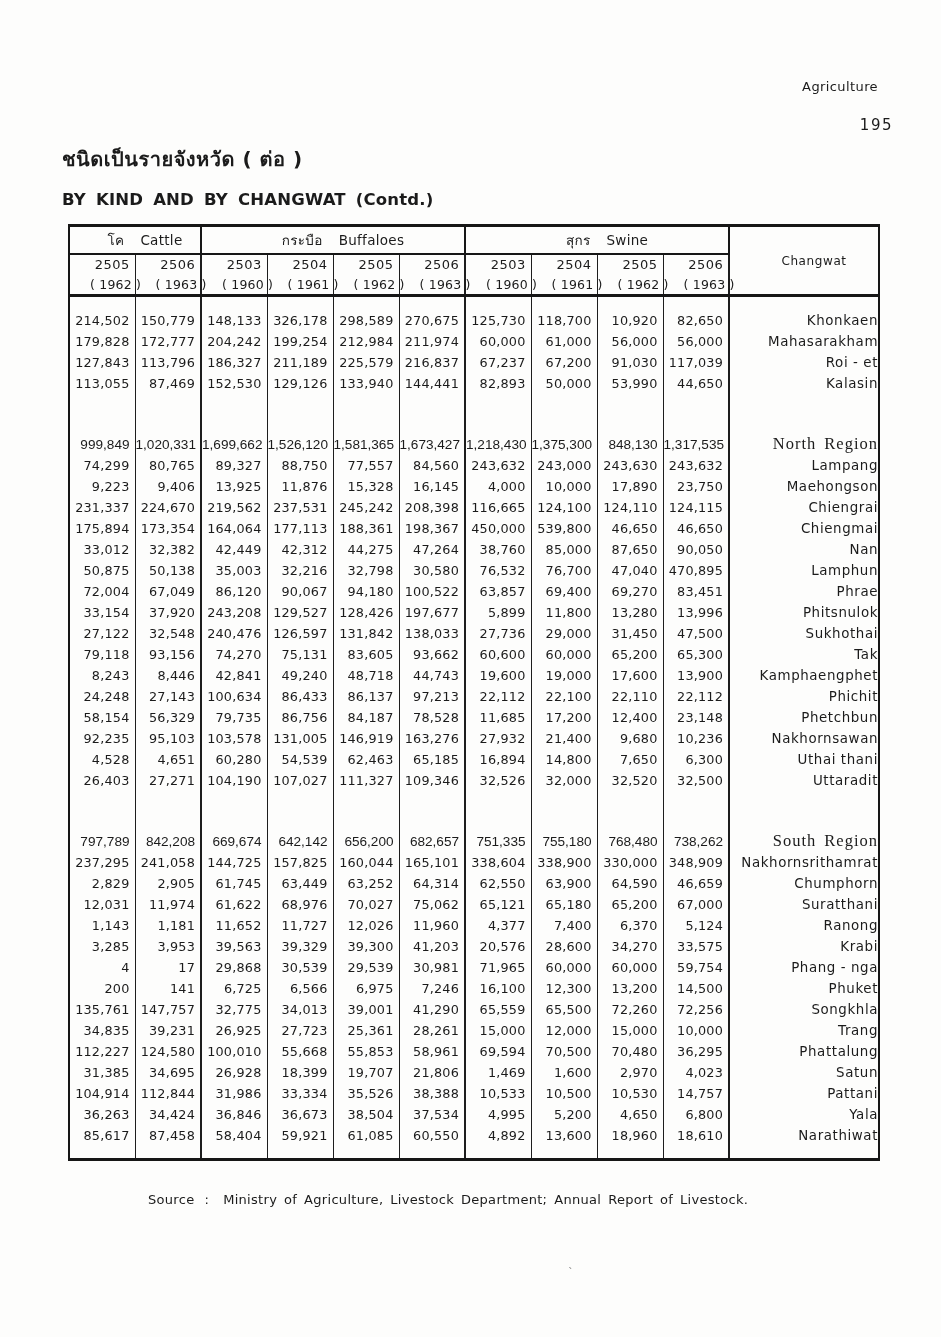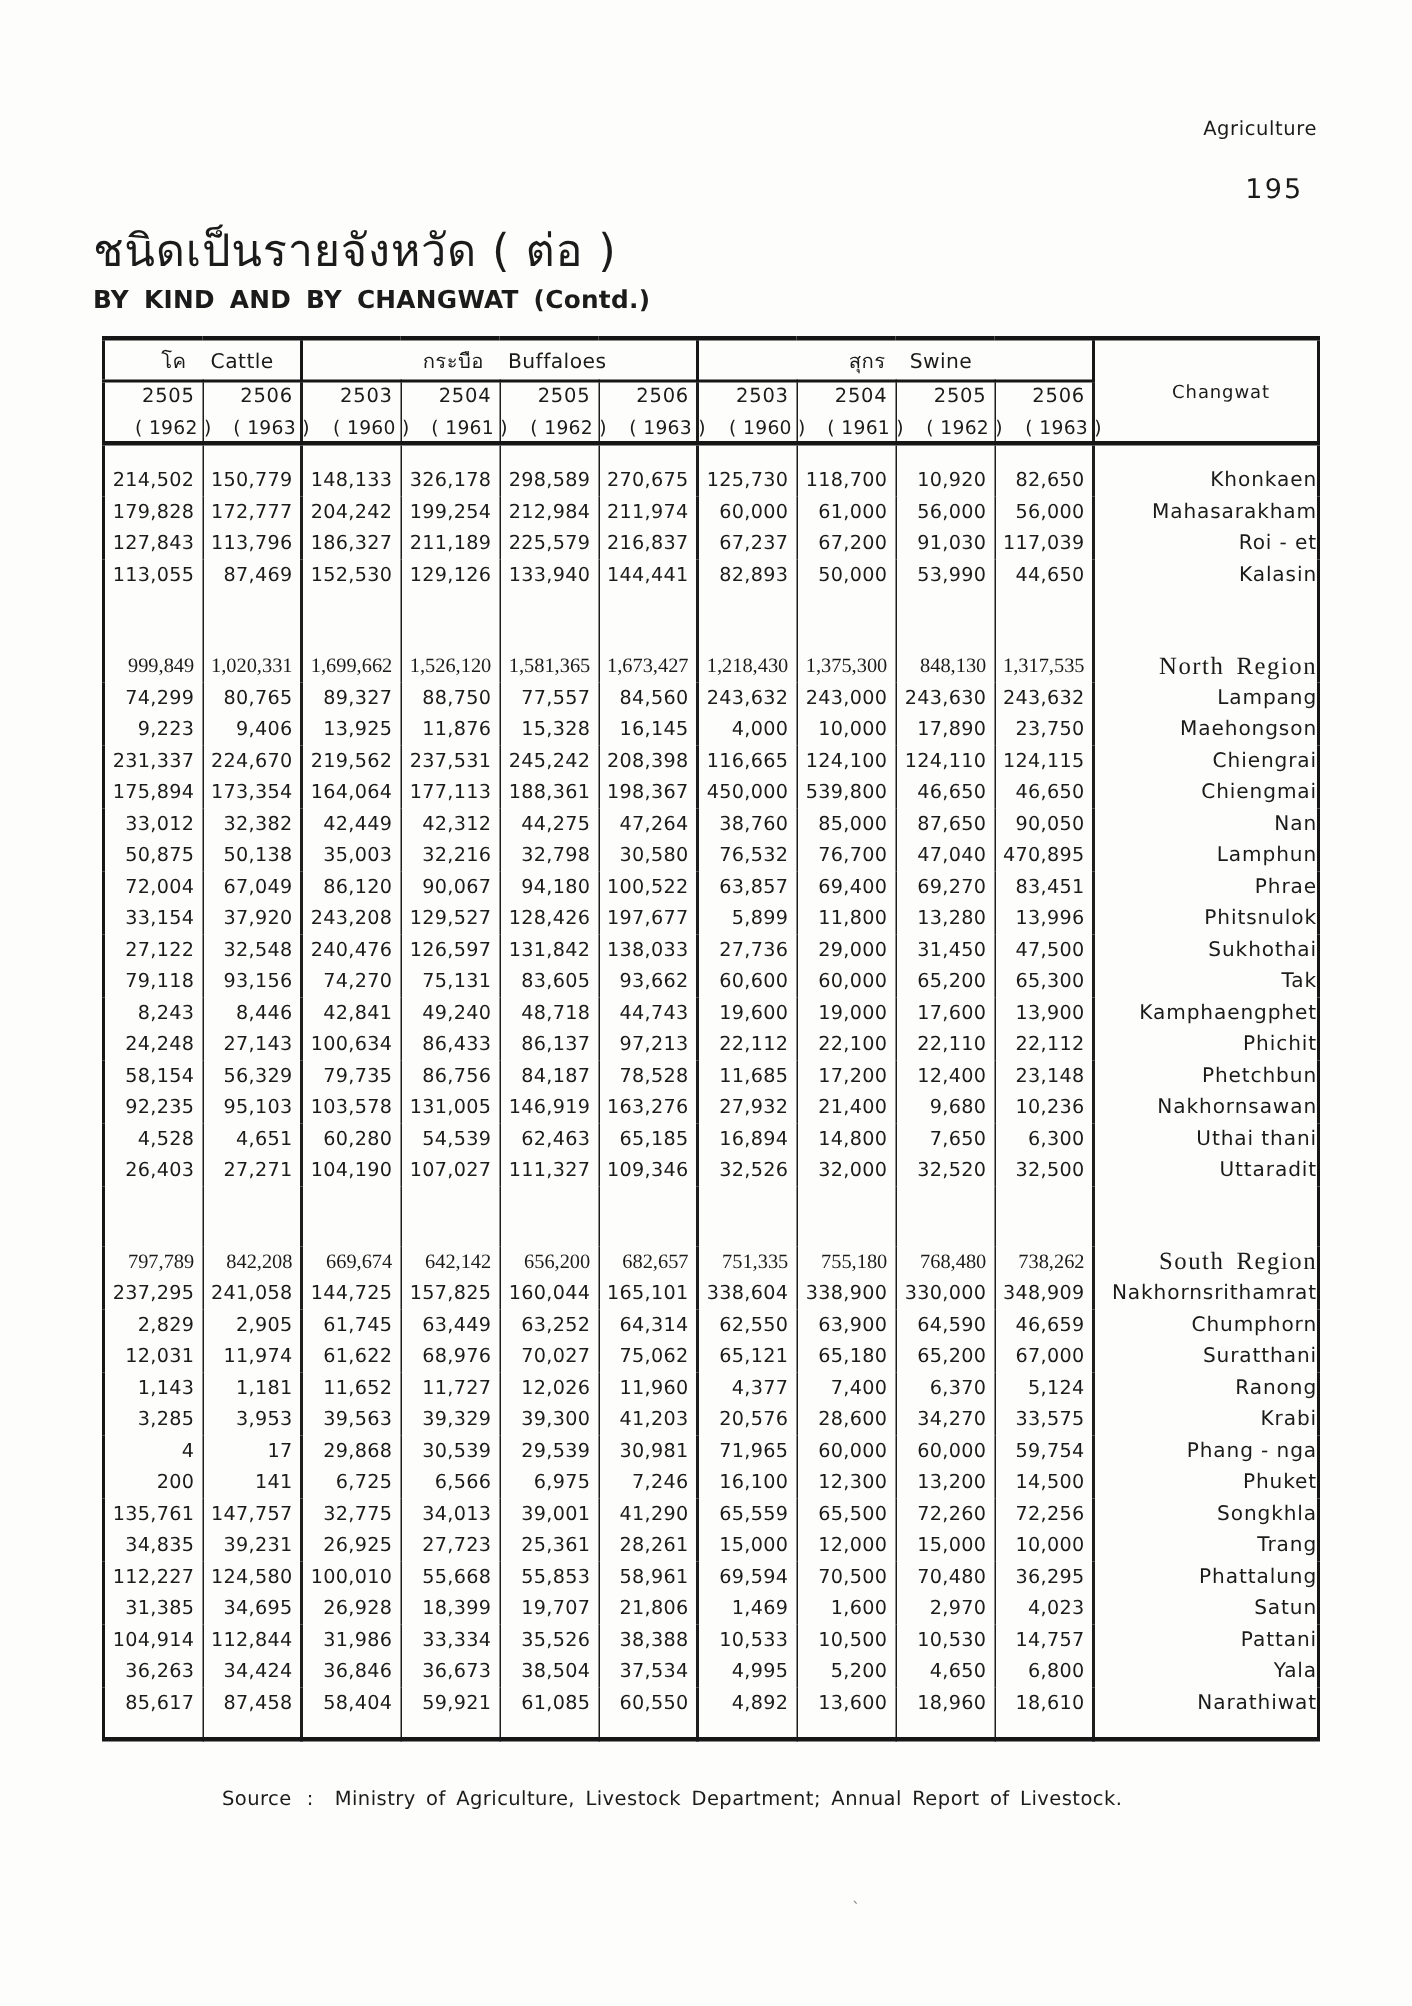--- a/index.html
+++ b/index.html
@@ -7,22 +7,22 @@
   body {
     background:#fdfdfc;
     font-family:"DejaVu Sans", sans-serif;
     color:#1b1b1b;
     position:relative;
     overflow:hidden;
   }
   .page { position:absolute; inset:0; }
 
   .corner-label { position:absolute; top:79px; right:63px; font-size:13px; letter-spacing:.4px; }
-  .page-number  { position:absolute; top:116px; right:72px; font-size:18px; letter-spacing:1.5px; }
-  .title-thai   { position:absolute; top:143px; left:62px; font-size:30px; font-weight:normal; letter-spacing:.5px; }
+  .page-number  { position:absolute; top:116px; right:48px; font-size:15px; letter-spacing:1.5px; }
+  .title-thai   { position:absolute; top:143px; left:62px; font-size:20px; font-weight:bold; letter-spacing:.5px; }
   .title-english{ position:absolute; top:190px; left:62px; font-size:16.5px; font-weight:bold; letter-spacing:.2px; word-spacing:4px; }
 
   table.stat {
     position:absolute; left:68px; top:224px; width:810px;
     border-collapse:collapse; table-layout:fixed;
     border-top:3px solid #161616;
     border-bottom:3px solid #161616;
     border-left:2px solid #161616;
     border-right:2px solid #161616;
   }
@@ -58,21 +58,21 @@
     white-space:nowrap; overflow:visible;
     vertical-align:middle;
   }
   tbody td.gb { border-right-width:2px; }
   tbody td.num { text-align:right; padding-right:5px; letter-spacing:.2px; }
   tbody td.changwat { text-align:right; padding-left:10px; font-size:13.4px; letter-spacing:.6px; border-right:none; }
   tr.spacer-top td { height:14px; }
   tr.spacer-bottom td { height:14px; }
   tr.gap td { height:40px; }
   tr.region td.num {
-    font-family:Liberation Serif, serif;
+    font-family:Liberation Sans, sans-serif;
     font-size:13.6px; letter-spacing:0;
   }
   tr.region td.changwat {
     font-family:"Liberation Serif", serif;
     font-size:16.5px; letter-spacing:1px; word-spacing:3px;
   }
 
   .source-line { position:absolute; top:1192px; left:148px; font-size:13px; letter-spacing:.3px; word-spacing:2.5px; white-space:nowrap; }
   .source-line .sep { margin:0 14px 0 10px; }
   .stray-mark { position:absolute; top:1266px; left:568px; font-size:11px; opacity:.55; }

